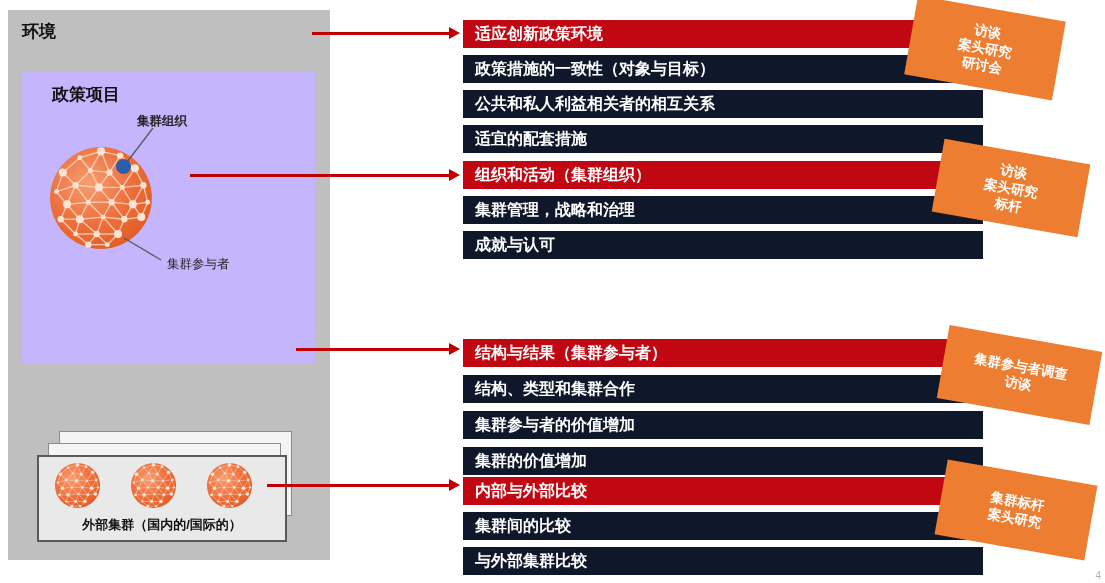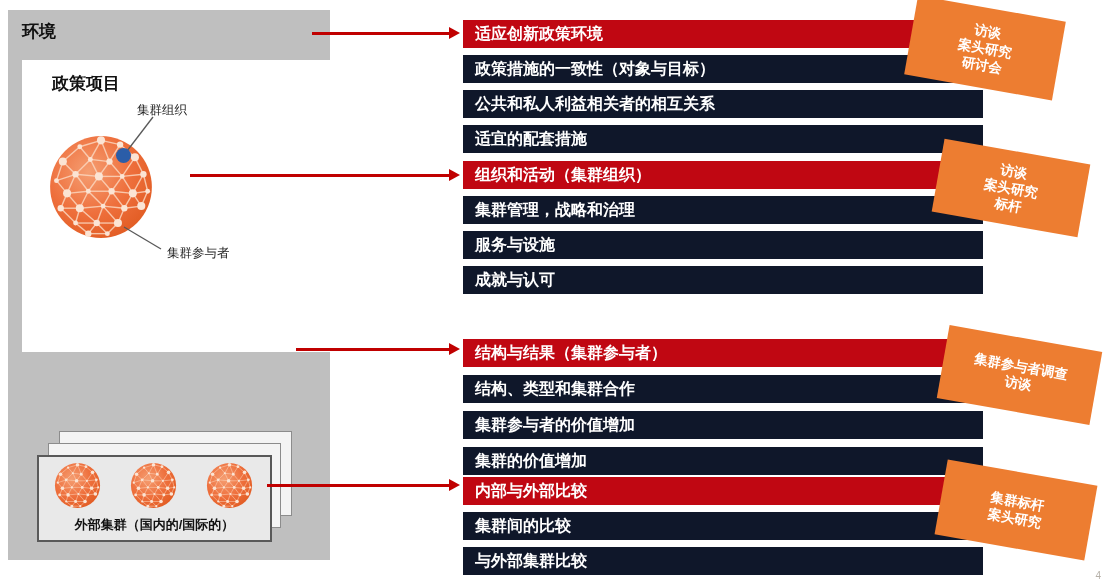--- a/index.html
+++ b/index.html
@@ -2,34 +2,34 @@
 <html><head>
 <meta charset="utf-8">
 <style>
   html,body{margin:0;padding:0;background:#fff;}
   body{font-family:"Liberation Sans","DejaVu Sans",sans-serif;}
   #stage{position:relative;width:1105px;height:583px;background:#fff;overflow:hidden;}
 
   
   .env-panel{position:absolute;left:8px;top:10px;width:322px;height:550px;background:#bfbfbf;}
   .env-title{position:absolute;left:14px;top:10px;font-size:17px;font-weight:bold;color:#111;}
-  .inner-panel{position:absolute;left:14px;top:50px;width:293px;height:292px;background:#ffffff;padding-left:17px;}
+  .inner-panel{position:absolute;left:14px;top:61px;width:293px;height:292px;background:#c4b5fd;}
   .inner-title{position:absolute;left:30px;top:12px;font-size:17px;font-weight:bold;color:#111;}
   .small-label{position:absolute;font-size:12.5px;color:#222;white-space:nowrap;}
-  .lbl-org{left:115px;top:42px;}
+  .lbl-org{left:115px;top:42px;font-weight:bold;}
   .lbl-part{left:145px;top:185px;}
   .big-sphere{position:absolute;left:26px;top:74px;width:106px;height:106px;}
   .blue-dot{position:absolute;left:94px;top:88px;width:15px;height:15px;border-radius:50%;background:#2b5da8;}
   .pointer-lines{position:absolute;left:0;top:0;pointer-events:none;}
 
   
   .card{position:absolute;width:231px;height:83px;background:#f4f4f4;border:1px solid #8c8c8c;}
   .card.back3{left:51px;top:421px;}
   .card.back2{left:40px;top:433px;}
-  .card.front{left:29px;top:445px;background:#e9e9e9;border:2px solid #595959;}
+  .card.front{left:29px;top:445px;background:#e9e9e9;border:2px solid #595959;padding-left:15px;}
   .mini-sphere{position:absolute;width:47px;height:47px;top:5px;}
   .ms1{left:15px;} .ms2{left:91px;} .ms3{left:167px;}
   .card-label{position:absolute;left:0;right:0;bottom:6px;text-align:center;font-size:13px;font-weight:bold;color:#111;white-space:nowrap;}
 
   
   .arrow{position:absolute;height:3px;background:#c00000;}
   .arrow:after{content:"";position:absolute;right:-10px;top:-5px;width:0;height:0;
     border-left:11px solid #c00000;border-top:6.5px solid transparent;border-bottom:6.5px solid transparent;}
 
   
@@ -472,21 +472,20 @@
   <div class="group" style="top:20px;">
     <div class="bar header">适应创新政策环境</div>
     <div class="bar row">政策措施的一致性（对象与目标）</div>
     <div class="bar row">公共和私人利益相关者的相互关系</div>
     <div class="bar row">适宜的配套措施</div>
   </div>
 
   <div class="group" style="top:161px;">
     <div class="bar header">组织和活动（集群组织）</div>
     <div class="bar row">集群管理，战略和治理</div>
-    <div class="bar row">服务与设施</div>
     <div class="bar row">成就与认可</div>
   </div>
 
   <div class="group" style="top:339px;gap:8px;">
     <div class="bar header">结构与结果（集群参与者）</div>
     <div class="bar row">结构、类型和集群合作</div>
     <div class="bar row">集群参与者的价值增加</div>
     <div class="bar row">集群的价值增加</div>
   </div>
 

